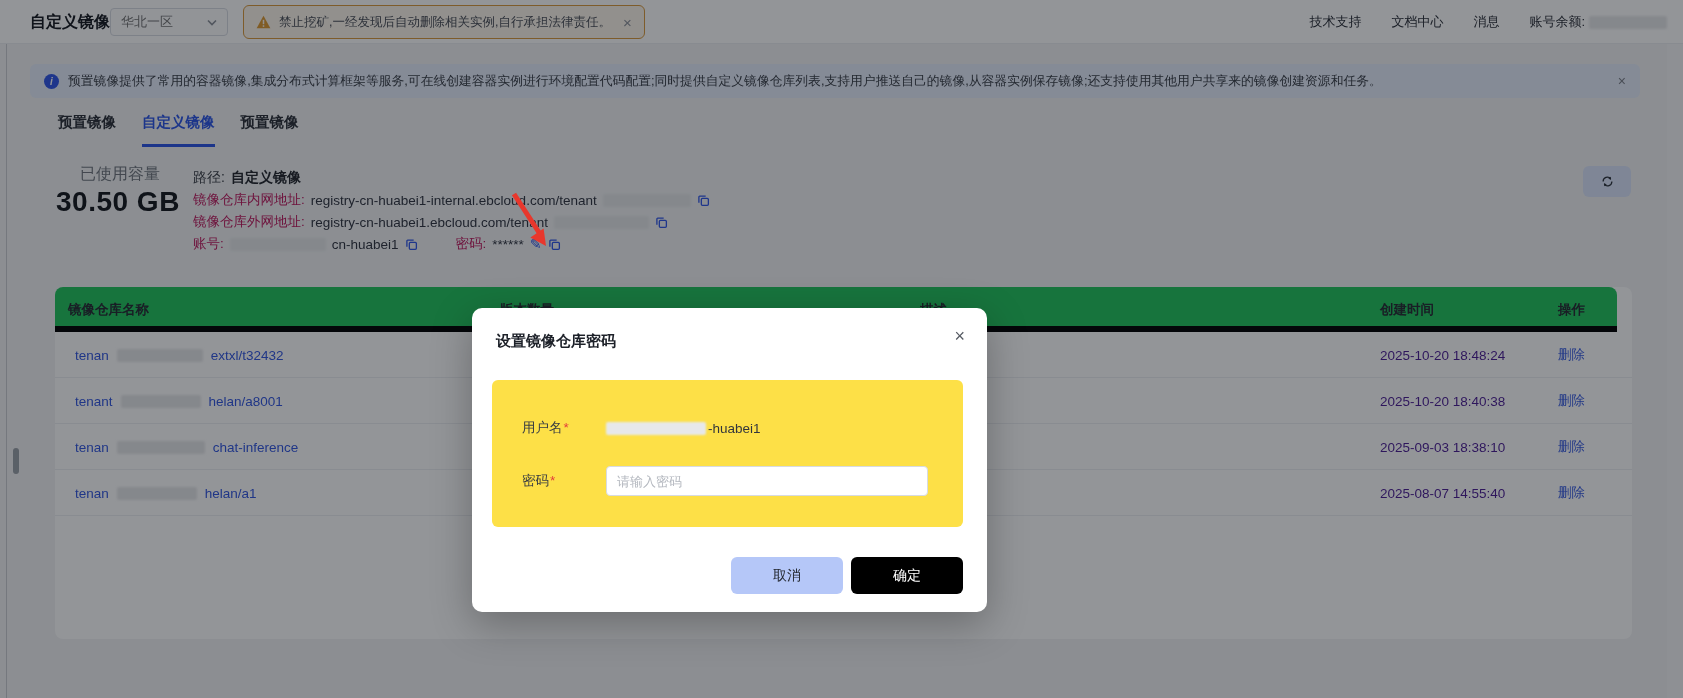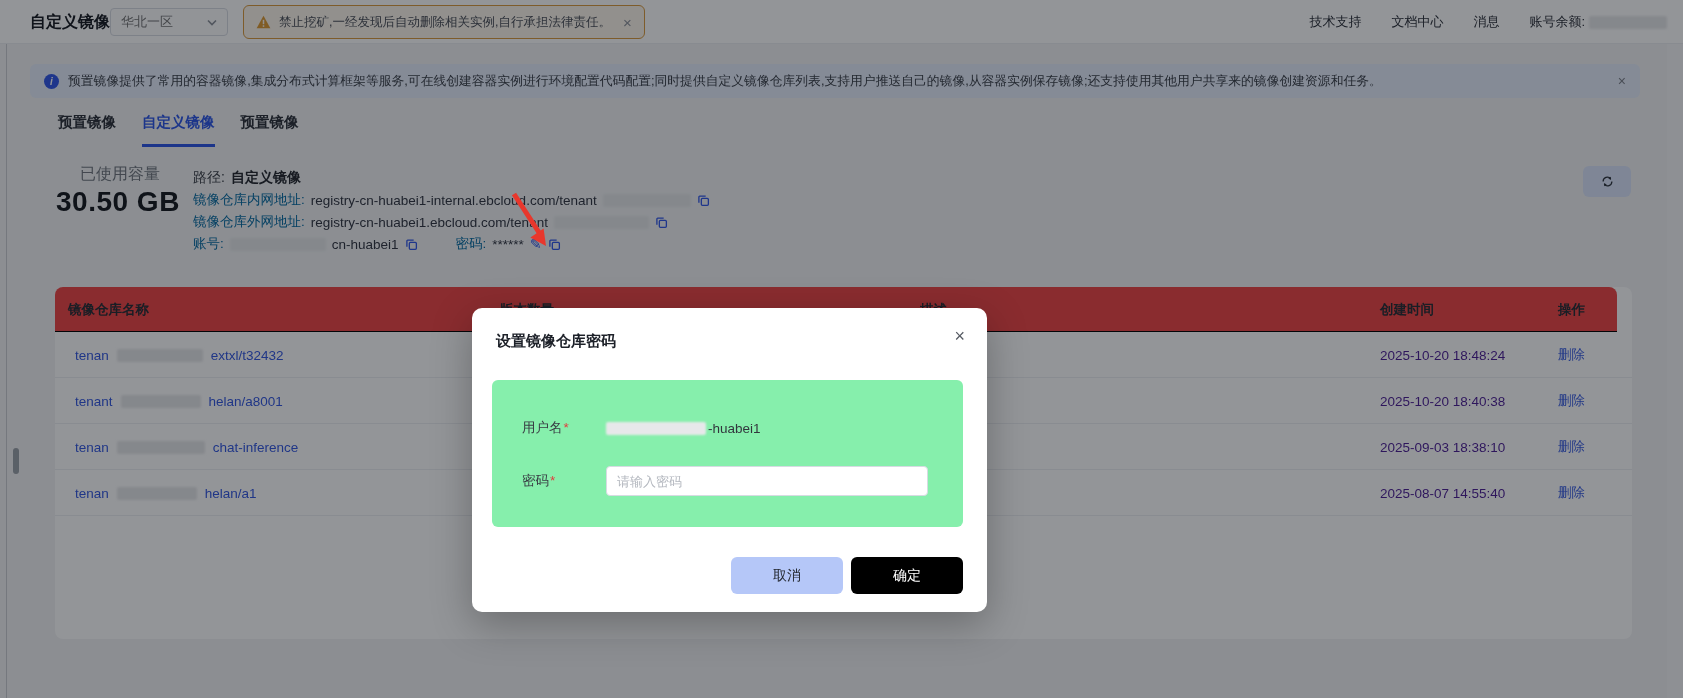--- a/index.html
+++ b/index.html
@@ -33,51 +33,51 @@
   .tabs { position:absolute; left:58px; top:113px; display:flex; gap:26px; z-index:1;}
   .tab { font-size:14.5px; font-weight:600; color:#2b2f38; padding-bottom:12px; cursor:pointer; border-bottom:3px solid transparent; }
   .tab.active { color:#2b55e6; border-bottom-color:#2b55e6; }
   
   .usage-label { position:absolute; left:58px; top:164px; font-size:16px; color:#70757d;margin-left:22px; }
   .usage-value { position:absolute; left:56px; top:186px; font-size:28px; font-weight:bold; color:#15181e; letter-spacing:0.5px;}
   .meta { position:absolute; left:193px; top:167px; z-index:1;}
   .meta .line { display:flex; align-items:center; height:22px; gap:6px; color:#3a3e46; }
   .meta .line.first { font-size:14px; }
   .meta .pathv { font-weight:bold; color:#24272e; }
-  .meta .lbl { color:#0369a1; }
+  .meta .lbl { color:#be185d; }
   .meta .val { color:#303440; }
   .icbtn { color:#3056e8; cursor:pointer; display:inline-flex; align-items:center; }
   .edit-glyph { color:#3056e8; font-size:14px; cursor:pointer; }
   .gap30 { width:26px; }
   .refresh { position:absolute; left:1583px; top:166px; width:48px; height:31px; border-radius:6px; background:#dbe5fb;
              display:flex; align-items:center; justify-content:center; cursor:pointer; z-index:1;}
   
   .card { position:absolute; left:55px; top:287px; width:1577px; height:352px; background:#fff; border-radius:8px; z-index:1;}
-  .thead { position:absolute; top:0; left:0; right:15px; height:45px; background:#ef4444; border-bottom:1px solid #000000; border-radius:8px 8px 0 0; }
+  .thead { position:absolute; top:0; left:0; right:15px; height:45px; background:#22c55e; border-bottom:6px solid #000000; border-radius:8px 8px 0 0; }
   .th { position:absolute; top:0; height:45px; line-height:45px; font-weight:600; color:#272b33; font-size:13.5px;}
   .th.c1{left:13px} .th.c2{left:445px} .th.c3{left:865px} .th.c4{left:1325px} .th.c5{left:1503px}
   .trow { position:absolute; left:0; right:0; height:46px; border-bottom:1px solid #edeff2; }
   .trow .cell { position:absolute; top:0; height:46px; display:flex; align-items:center; gap:8px;}
   .cell.name { left:20px; color:#3357e0; cursor:pointer; }
   .cell.created { left:1325px; color:#4c1d95; }
   .cell.op { left:1503px; color:#3357e0; cursor:pointer; }
   .r0{top:45px}.r1{top:91px}.r2{top:137px}.r3{top:183px}
   
   .left-line { position:absolute; left:6px; top:44px; bottom:0; width:1px; background:#c9ccd1; z-index:1;}
   .left-thumb { position:absolute; left:13px; top:448px; width:6px; height:26px; border-radius:3px; background:#9aa0a8; z-index:1;}
   .right-track { position:absolute; left:1667px; top:44px; bottom:0; width:16px; background:#f7f7f8; z-index:1;}
   
   .overlay { position:absolute; inset:0; background:rgba(10,13,20,0.44); z-index:40; }
   .arrow-anno { position:absolute; left:498px; top:188px; z-index:45; }
   
   .modal { position:absolute; left:472px; top:308px; width:515px; height:304px; background:#fff; border-radius:10px;
            box-shadow:0 12px 40px rgba(0,0,0,0.28); z-index:50; }
   .m-title { position:absolute; left:24px; top:24px; font-size:15px; font-weight:bold; color:#1d2129; }
   .m-close { position:absolute; right:22px; top:19px; font-size:18px; color:#565b63; cursor:pointer; line-height:1; }
-  .m-panel { position:absolute; left:20px; top:72px; width:471px; height:147px; background:#86efac; border-radius:6px; }
+  .m-panel { position:absolute; left:20px; top:72px; width:471px; height:147px; background:#fde047; border-radius:6px; }
   .m-row { position:absolute; left:30px; display:flex; align-items:center; }
   .m-row.u { top:36px; height:24px; }
   .m-row.p { top:86px; height:30px; }
   .m-label { width:84px; font-size:13.5px; color:#383c43; flex:none;}
   .req { color:#e23c3c; margin-left:1px; }
   .m-user-val { display:flex; align-items:center; gap:2px; color:#32363d; }
   .m-input { width:322px; height:30px; border:1px solid #d7dbe2; border-radius:4px; background:#fff; padding:0 10px;
              font-size:13px; color:#32363d; outline:none; font-family:inherit;}
   .m-input::placeholder { color:#b4b8bf; }
   .m-footer { position:absolute; right:24px; bottom:18px; display:flex; gap:8px; }

